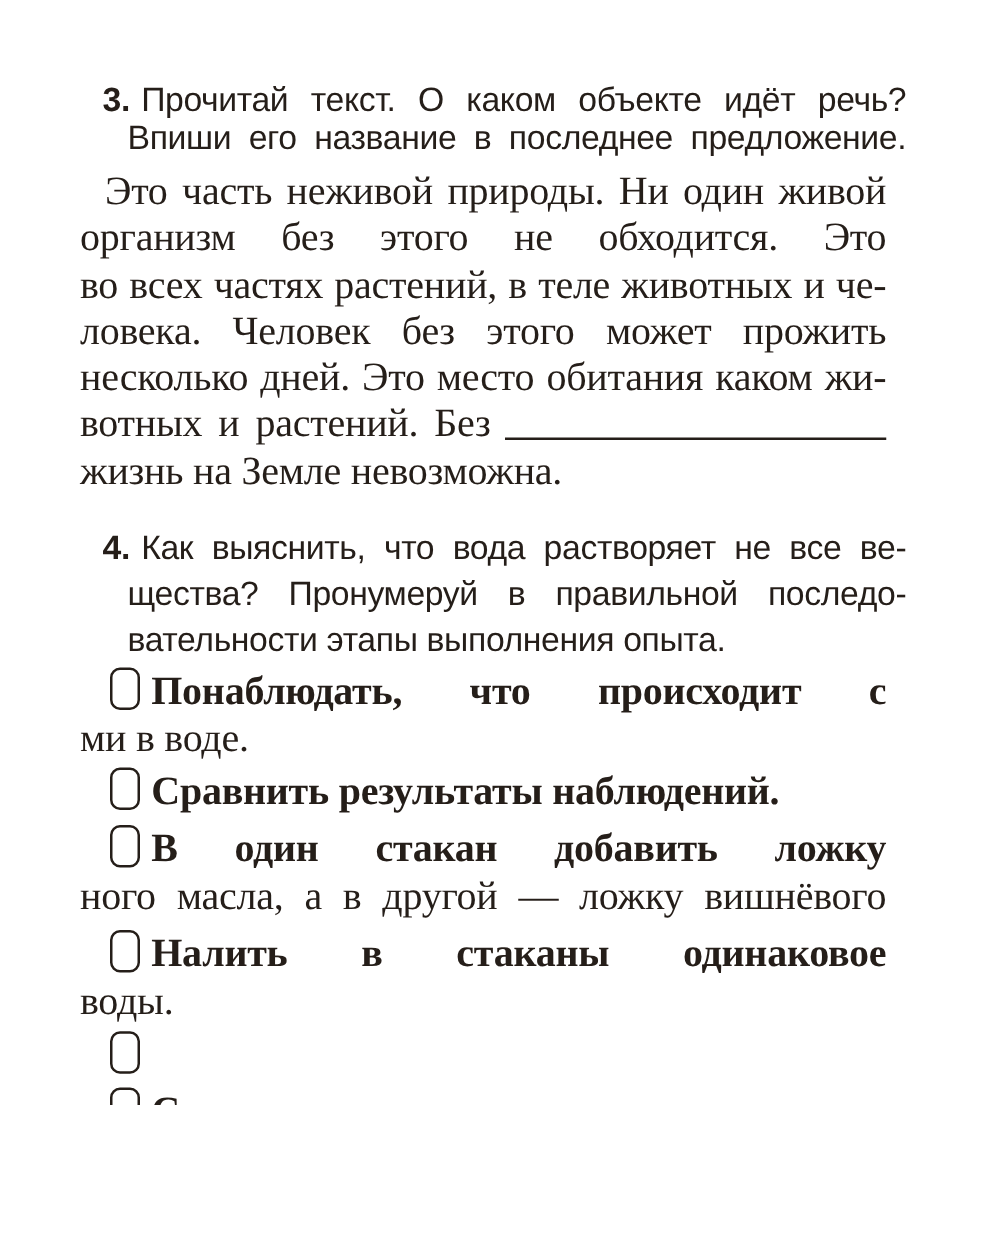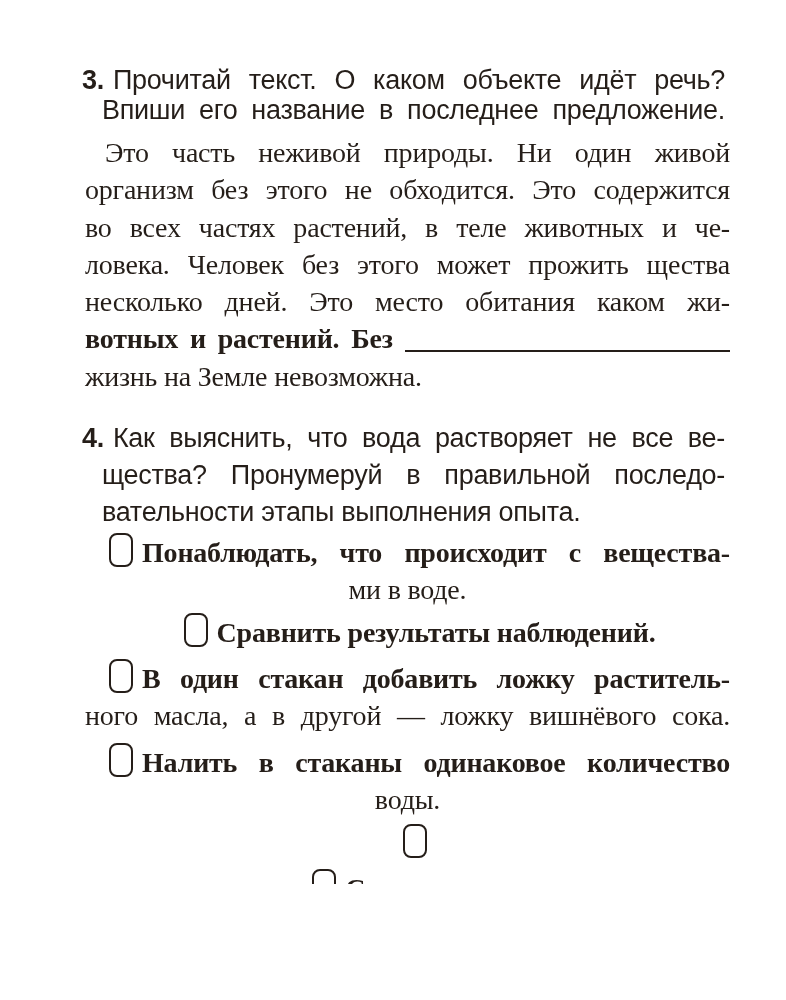--- a/index.html
+++ b/index.html
@@ -20,33 +20,33 @@
     width: 643px;
     font-family: "Liberation Sans", sans-serif;
     font-size: 27px;
     letter-spacing: -0.3px;
   }
   .hdr3 .line { height: 30px; line-height: 30px; }
   .hdr4 .line { height: 37px; line-height: 37px; }
   .num { font-weight: bold; margin-right: 9px; }
   
   .serif {
-    left: 85px;
+    left: 64px;
     width: 645px;
     font-family: "Liberation Serif", serif;
-    font-size: 28px;
+    font-size: 32px;
     letter-spacing: -0.2px;
   }
   .passage .line { height: 37.3px; line-height: 37.3px; }
-  .items-line { height: 38px; line-height: 38px; text-align: center; }
+  .items-line { height: 38px; line-height: 38px; }
   .line { white-space: nowrap; }
   .full { text-align: justify; text-align-last: justify; white-space: normal; overflow: hidden; }
   .indent { padding-left: 20px; }
   .pad { padding-left: 24px; font-weight: bold; }
-  .blankline { display: flex; align-items: stretch; white-space: nowrap; font-weight: bold; }
+  .blankline { display: flex; align-items: stretch; white-space: nowrap; }
   .blankline .txt { word-spacing: 5px; }
   .ansline {
     flex: 1;
     margin-left: 12px;
     margin-bottom: 6px;
     border-bottom: 2.2px solid var(--ink);
   }
   .cb {
     display: inline-block;
     width: 24px;

